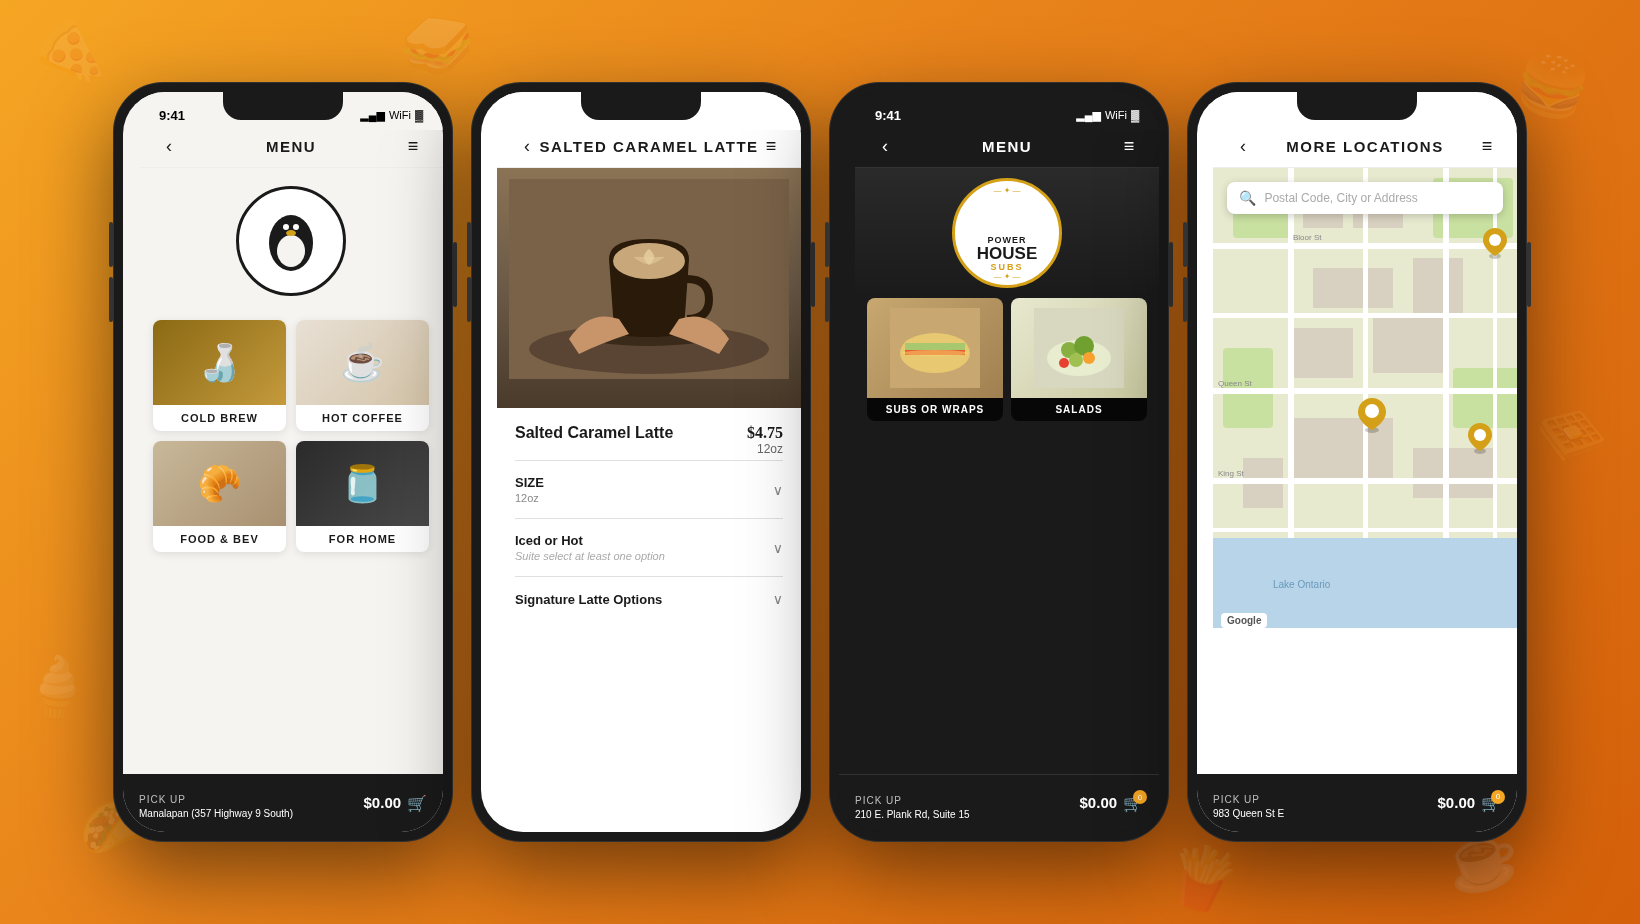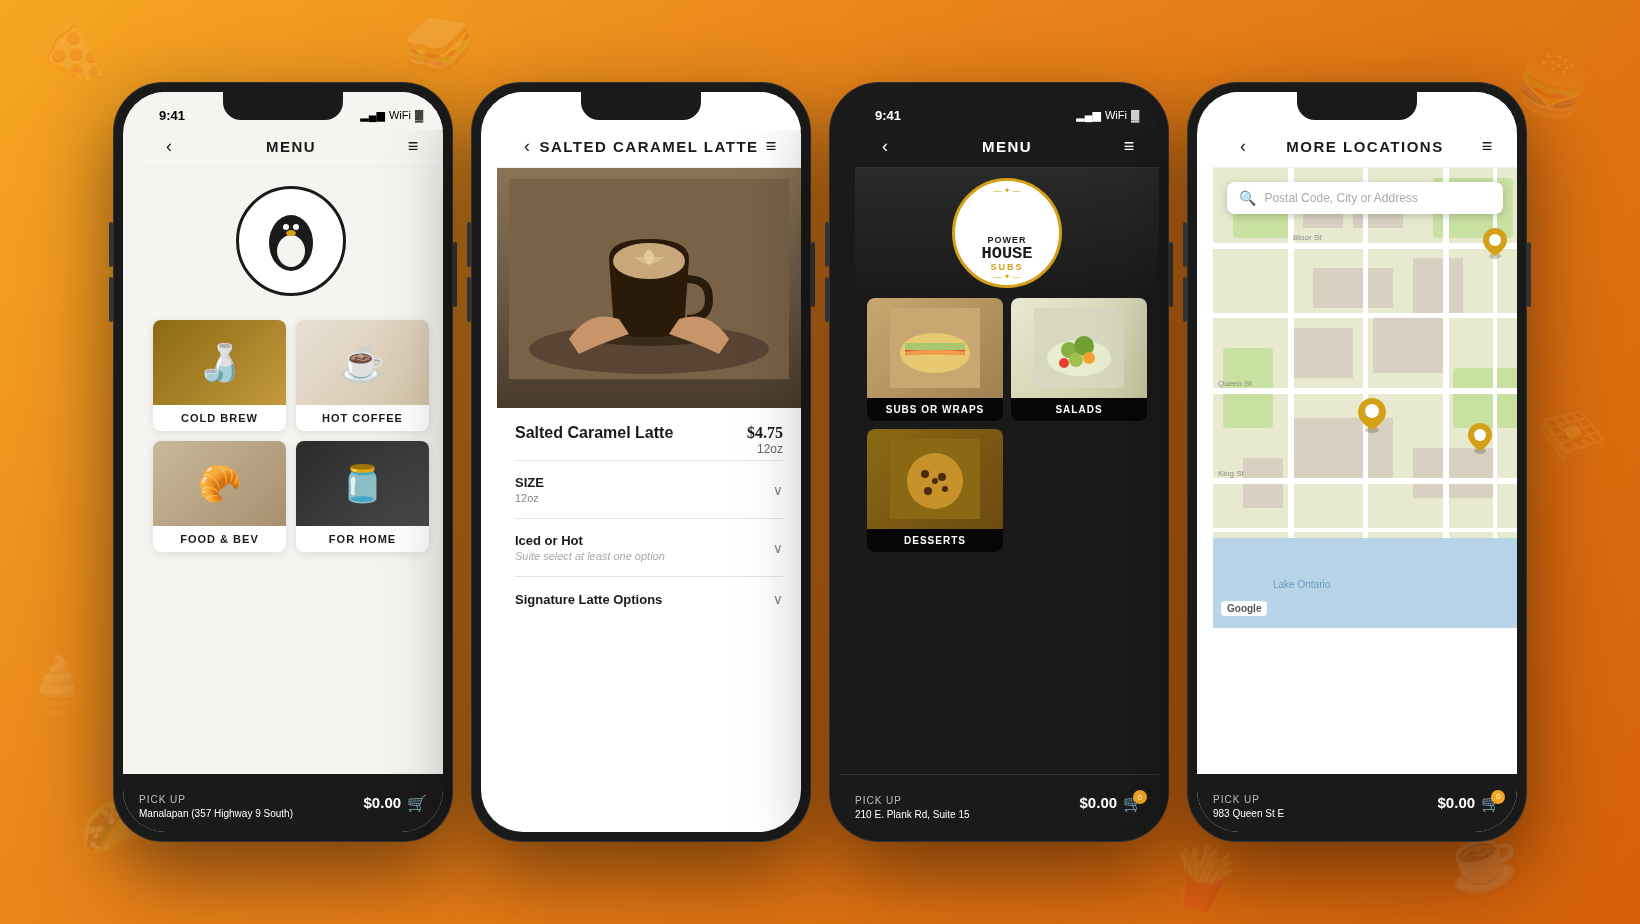--- a/index.html
+++ b/index.html
@@ -266,21 +266,21 @@
       height: 110px;
       border-radius: 50%;
       background: #fff;
       display: flex;
       flex-direction: column;
       align-items: center;
       justify-content: center;
       border: 3px solid #d4a017;
     }
     .ph-logo-top { font-size: 9px; font-weight: 700; letter-spacing: 1px; color: #1a1a1a; margin-top: 40px; }
-    .ph-logo-main { font-size: 17px; font-weight: 900; color: #1a1a1a; line-height: 1; font-family: Liberation Mono, monospace; }
+    .ph-logo-main { font-size: 17px; font-weight: 900; color: #1a1a1a; line-height: 1; }
     .ph-logo-bottom { font-size: 9px; font-weight: 700; letter-spacing: 2px; color: #d4a017; }
     .ph-logo-dividers { color: #d4a017; font-size: 8px; }
 
     .ph-menu-grid {
       display: grid;
       grid-template-columns: 1fr 1fr;
       gap: 8px;
       padding: 0 12px 10px;
     }
     .ph-menu-item {
@@ -349,21 +349,21 @@
       align-items: center;
       gap: 8px;
       box-shadow: 0 2px 8px rgba(0,0,0,0.2);
       z-index: 5;
     }
     .search-icon { font-size: 14px; color: #888; }
     .search-placeholder { font-size: 12px; color: #aaa; }
 
     .google-badge {
       position: absolute;
-      bottom: 12px;
+      bottom: 0;
       left: 8px;
       background: #fff;
       border-radius: 4px;
       padding: 2px 6px;
       font-size: 10px;
       font-weight: 700;
       color: #555;
     }
 
     
@@ -608,35 +608,20 @@
               <ellipse cx="45" cy="50" rx="32" ry="18" fill="#e8edd0"></ellipse>
               <circle cx="35" cy="42" r="8" fill="#88b040"></circle>
               <circle cx="50" cy="38" r="10" fill="#70a030"></circle>
               <circle cx="42" cy="52" r="7" fill="#a0c050"></circle>
               <circle cx="55" cy="50" r="6" fill="#f8a030"></circle>
               <circle cx="30" cy="55" r="5" fill="#e84030"></circle>
             </svg>
           </div>
           <div class="ph-item-label">SALADS</div>
         </div>
-        <div class="ph-menu-item">
-          <div class="ph-menu-img desserts">
-            <svg width="90" height="80" viewBox="0 0 90 80">
-              <rect width="90" height="80" fill="#8B6914"></rect>
-
-              <circle cx="45" cy="42" r="28" fill="#c8922a"></circle>
-              <circle cx="35" cy="35" r="4" fill="#4a2a0a"></circle>
-              <circle cx="52" cy="38" r="4" fill="#4a2a0a"></circle>
-              <circle cx="38" cy="52" r="4" fill="#4a2a0a"></circle>
-              <circle cx="55" cy="50" r="3" fill="#4a2a0a"></circle>
-              <circle cx="45" cy="42" r="3" fill="#4a2a0a"></circle>
-            </svg>
-          </div>
-          <div class="ph-item-label">DESSERTS</div>
-        </div>
       </div>
       <div class="ph-pickup-bar">
         <div class="pickup-info">
           <div class="pickup-label">Pick Up</div>
           <div class="pickup-location">210 E. Plank Rd, Suite 15</div>
         </div>
         <div class="pickup-price">
           <span class="price-text">$0.00</span>
           <div class="cart-icon-wrap">
             <span>🛒</span>

